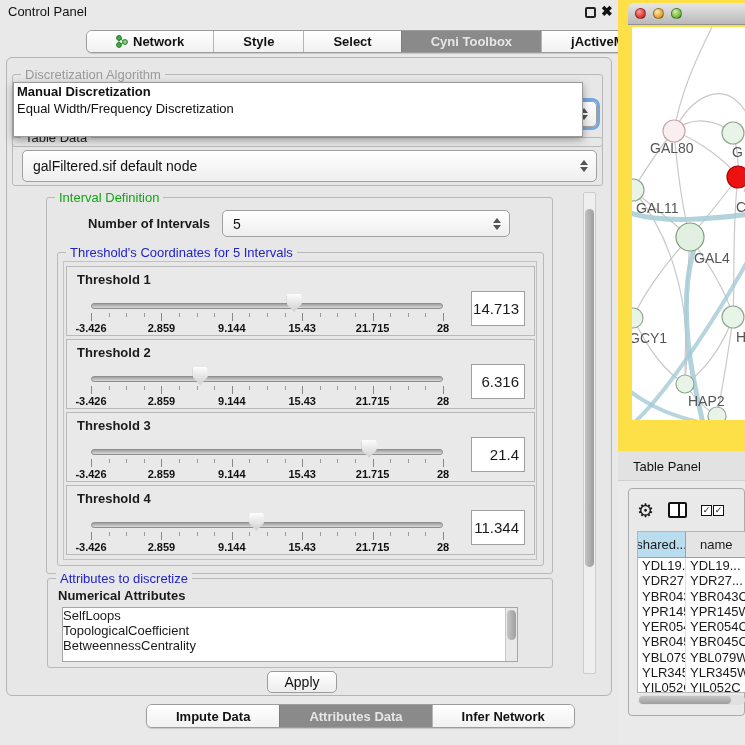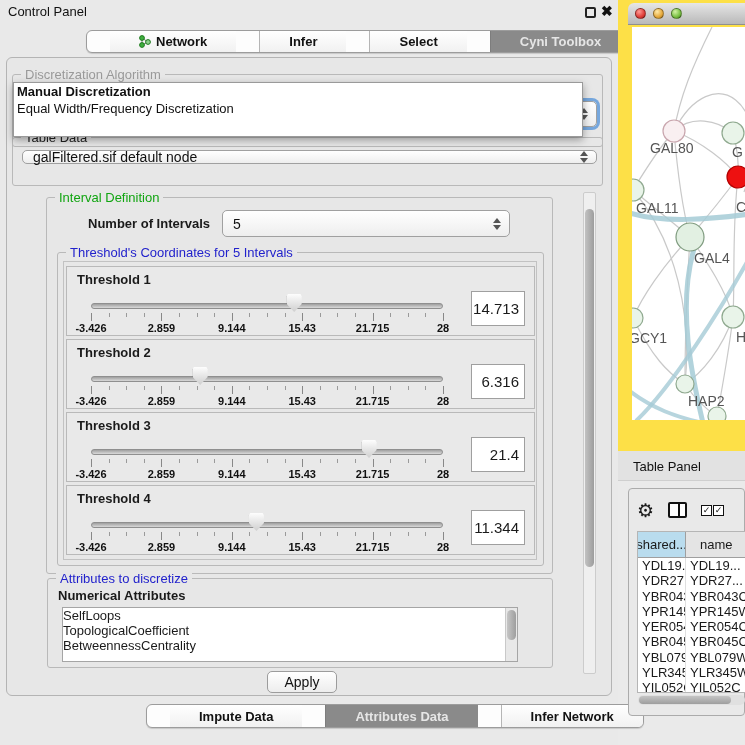--- a/index.html
+++ b/index.html
@@ -9,21 +9,21 @@
 
   
   #control-panel { left:0; top:0; width:618px; height:745px; background:#e9e9e9; }
   #titlebar { left:0; top:0; width:618px; height:24px; }
   #titlebar .title { left:8px; top:4px; font-size:13px; color:#111; }
   .float-glyph { left:585px; top:7px; width:11px; height:11px; border:2px solid #222; border-radius:2px; }
   .close-glyph { left:601px; top:3px; font-size:14px; font-weight:bold; color:#111; }
 
   
   .segstrip { display:flex; border:1px solid #9c9c9c; border-radius:6px; overflow:hidden; background:#fdfdfd; box-shadow:0 1px 1px rgba(0,0,0,.15); }
-  .seg { display:flex; align-items:center; justify-content:center; gap:5px; padding:0 29px; height:100%; font-size:13px; font-weight:bold; color:#111; border-left:1px solid #b5b5b5; background:linear-gradient(#ffffff,#f1f1f1); cursor:default; white-space:nowrap;margin-left:23px; }
+  .seg { display:flex; align-items:center; justify-content:center; gap:5px; padding:0 29px; height:100%; font-size:13px; font-weight:bold; color:#111; border-left:1px solid #b5b5b5; background:linear-gradient(#ffffff,#f1f1f1); cursor:default; white-space:nowrap; }
   .seg:first-child { border-left:none; }
   .seg.active { background:#8a8a8a; color:#e6e6e6; border-left-color:#7d7d7d; }
   #top-tabs { left:86px; top:30px; height:23px; }
   #bottom-tabs { left:146px; top:704px; height:24px; }
 
   
   #main-panel { left:6px; top:57px; width:606px; height:639px; background:#e7e7e7; border:1px solid #b4b4b4; border-radius:6px; }
 
   .groupbox { position:absolute; border:1px solid #b9b9b9; border-radius:3px; }
   .grouptitle { position:absolute; top:-8px; left:8px; background:#e7e7e7; padding:0 4px; font-size:13px; }
@@ -119,21 +119,21 @@
           <line x1="3" y1="3" x2="9" y2="7" stroke="#7a7a7a"></line>
           <line x1="3" y1="10" x2="9" y2="7" stroke="#7a7a7a"></line>
           <line x1="3" y1="3" x2="3" y2="10" stroke="#7a7a7a"></line>
           <circle cx="3" cy="3" r="2.4" fill="#3fae3f" stroke="#1d7a1d"></circle>
           <circle cx="3" cy="10" r="2.4" fill="#3fae3f" stroke="#1d7a1d"></circle>
           <circle cx="9" cy="7" r="2.4" fill="#8fd18f" stroke="#1d7a1d"></circle>
         </svg>
         <span>Network</span>
       </div>
       <div class="seg">
-        <span>Infer</span>
+        <span>Style</span>
       </div>
       <div class="seg">
         <span>Select</span>
       </div>
       <div class="seg active">
         <span>Cyni Toolbox</span>
       </div>
       <div class="seg">
         <span>jActiveMNodules</span>
       </div>
@@ -155,21 +155,21 @@
   <div class="abs" id="algo-popup">
     <div id="algo-items">
         <div class="item selected">Manual Discretization</div>
         <div class="item">Equal Width/Frequency Discretization</div>
       </div>
   </div>
 
   <div class="abs groupbox" style="left:12px; top:137px; width:591px; height:49px;">
     <span class="grouptitle" style="color:#222;">Table Data</span>
   </div>
-  <div class="combo" style="left:22px; top:150px; width:575px; height:14px;">
+  <div class="combo" style="left:22px; top:150px; width:575px; height:32px;">
     <span>galFiltered.sif default node</span>
     <span class="spin">
         <span class="tri-up"></span>
         <span class="tri-down"></span>
       </span>
   </div>
 
   <div class="abs groupbox" style="left:46px; top:197px; width:507px; height:377px;">
     <span class="grouptitle gt-green">Interval Definition</span>
   </div>

